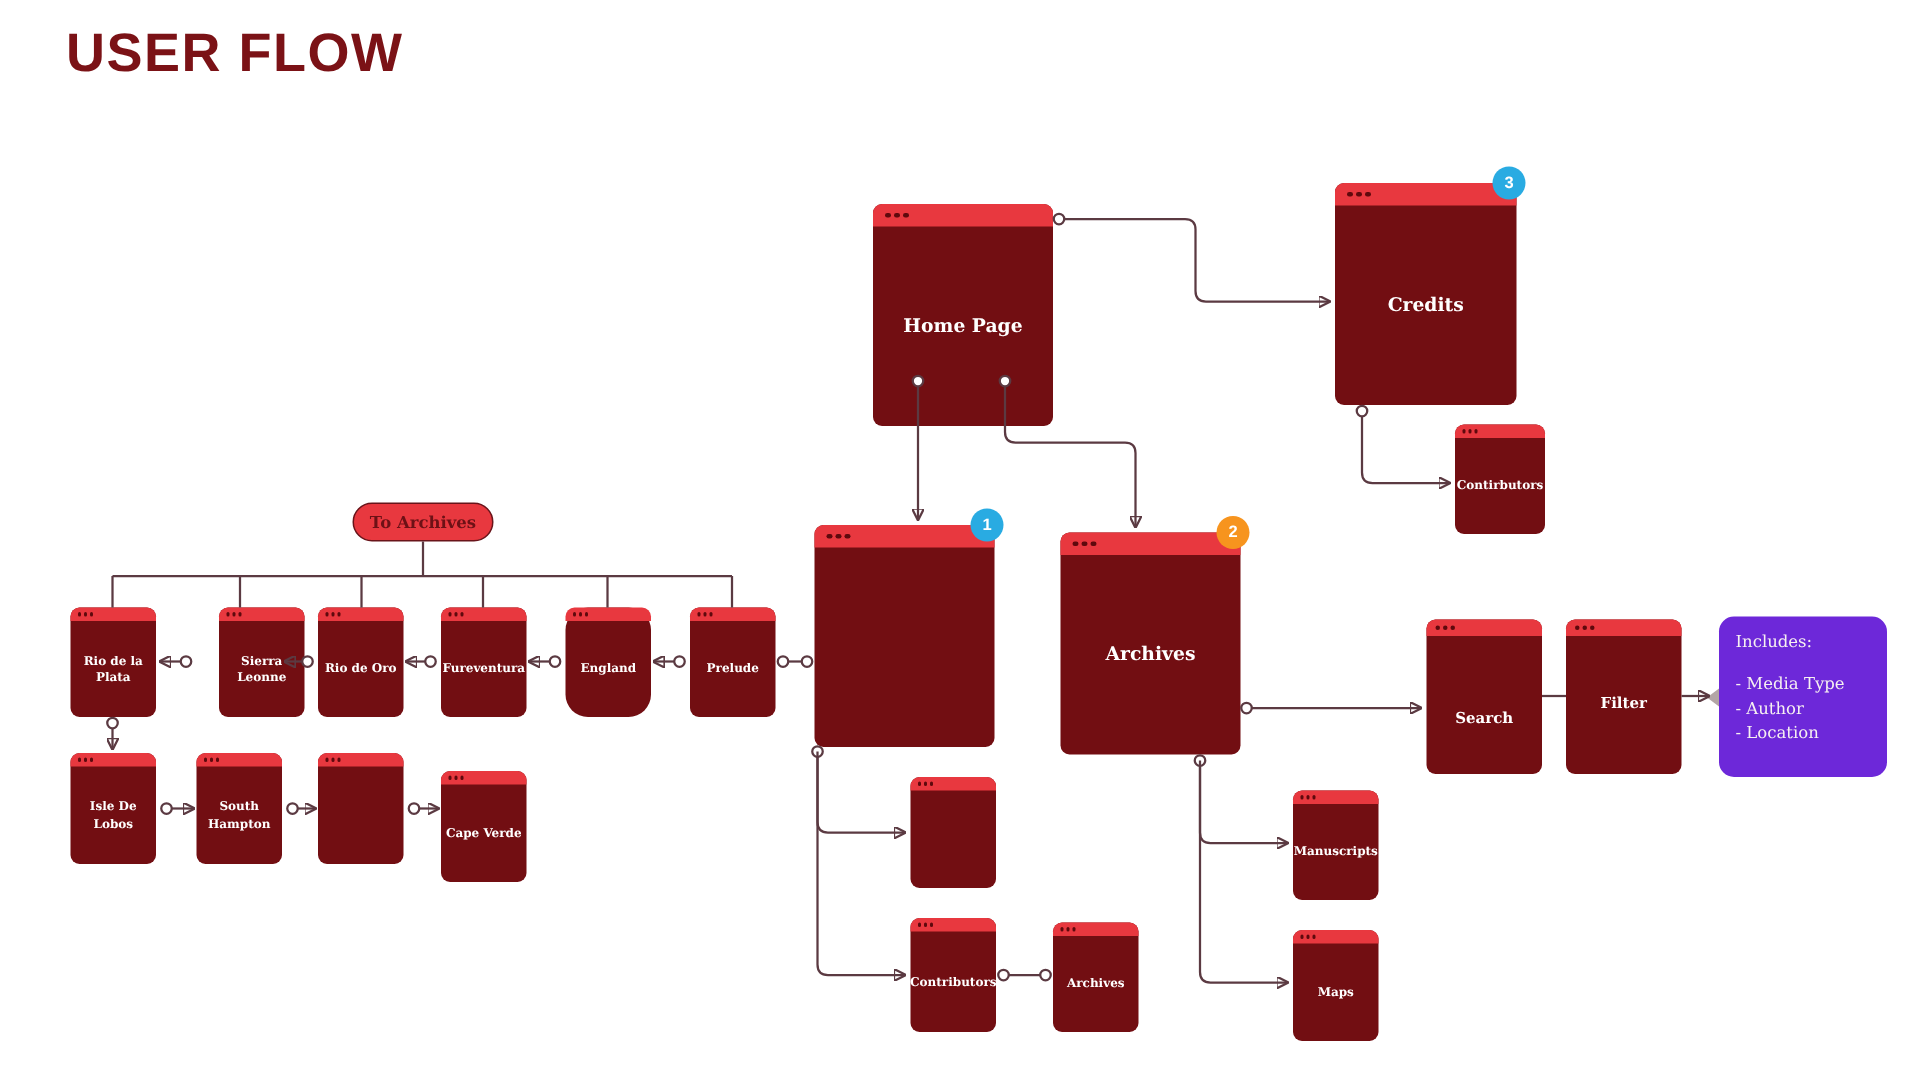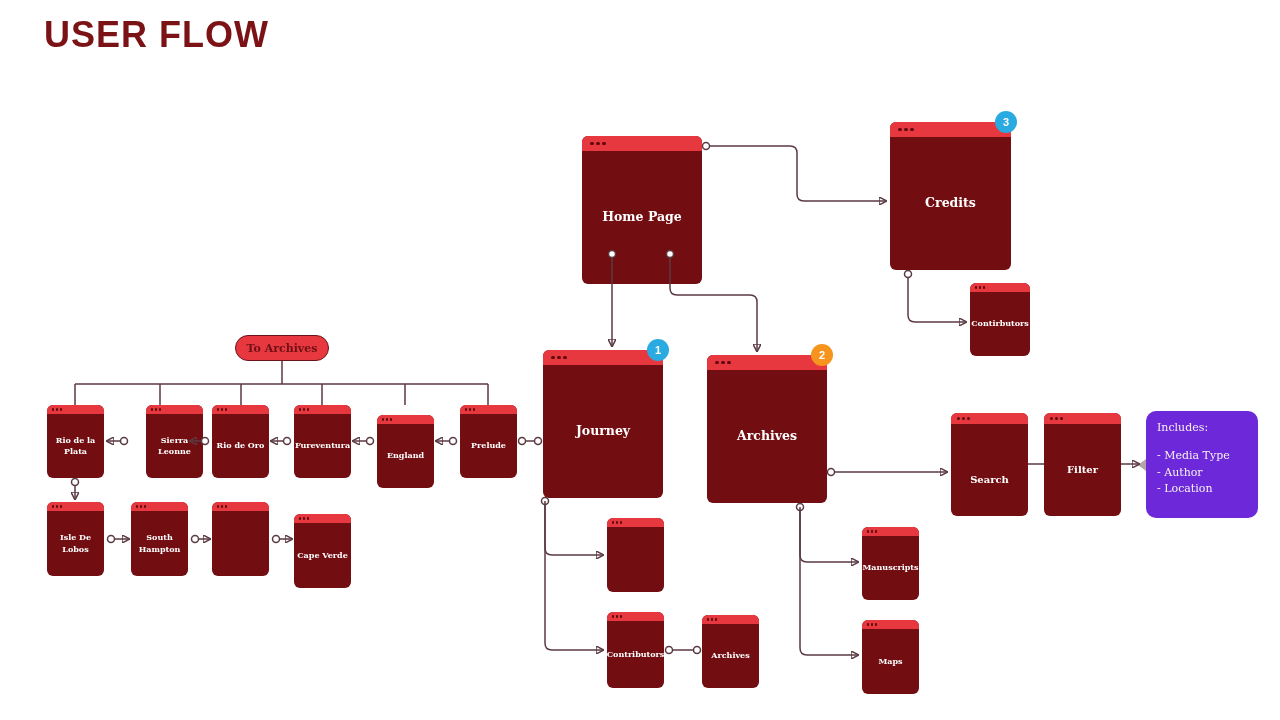--- a/index.html
+++ b/index.html
@@ -72,21 +72,20 @@
         </div>
         <div class="box-body">Credits</div>
         <div class="badge blue">3</div>
       </div>
       <div class="browser-box lg" style="left: 543px; top: 350px; width: 120px; height: 148px;">
         <div class="box-header">
           <span class="dot"></span>
           <span class="dot"></span>
           <span class="dot"></span>
         </div>
-        <div class="box-body">Journey</div>
         <div class="badge blue">1</div>
       </div>
       <div class="browser-box lg" style="left: 707px; top: 355px; width: 120px; height: 148px;">
         <div class="box-header">
           <span class="dot"></span>
           <span class="dot"></span>
           <span class="dot"></span>
         </div>
         <div class="box-body">Archives</div>
         <div class="badge orange">2</div>
@@ -140,21 +139,21 @@
         <div class="box-body">Rio de Oro</div>
       </div>
       <div class="browser-box sm" style="left: 294px; top: 405px; width: 57px; height: 73px;">
         <div class="box-header">
           <span class="dot"></span>
           <span class="dot"></span>
           <span class="dot"></span>
         </div>
         <div class="box-body">Fureventura</div>
       </div>
-      <div class="browser-box sm" style="left: 377px; top: 415px; width: 57px; height: 73px;">
+      <div class="browser-box sm" style="left: 377px; top: 405px; width: 57px; height: 73px; border-radius: 15px;">
         <div class="box-header">
           <span class="dot"></span>
           <span class="dot"></span>
           <span class="dot"></span>
         </div>
         <div class="box-body">England</div>
       </div>
       <div class="browser-box sm" style="left: 460px; top: 405px; width: 57px; height: 73px;">
         <div class="box-header">
           <span class="dot"></span>

